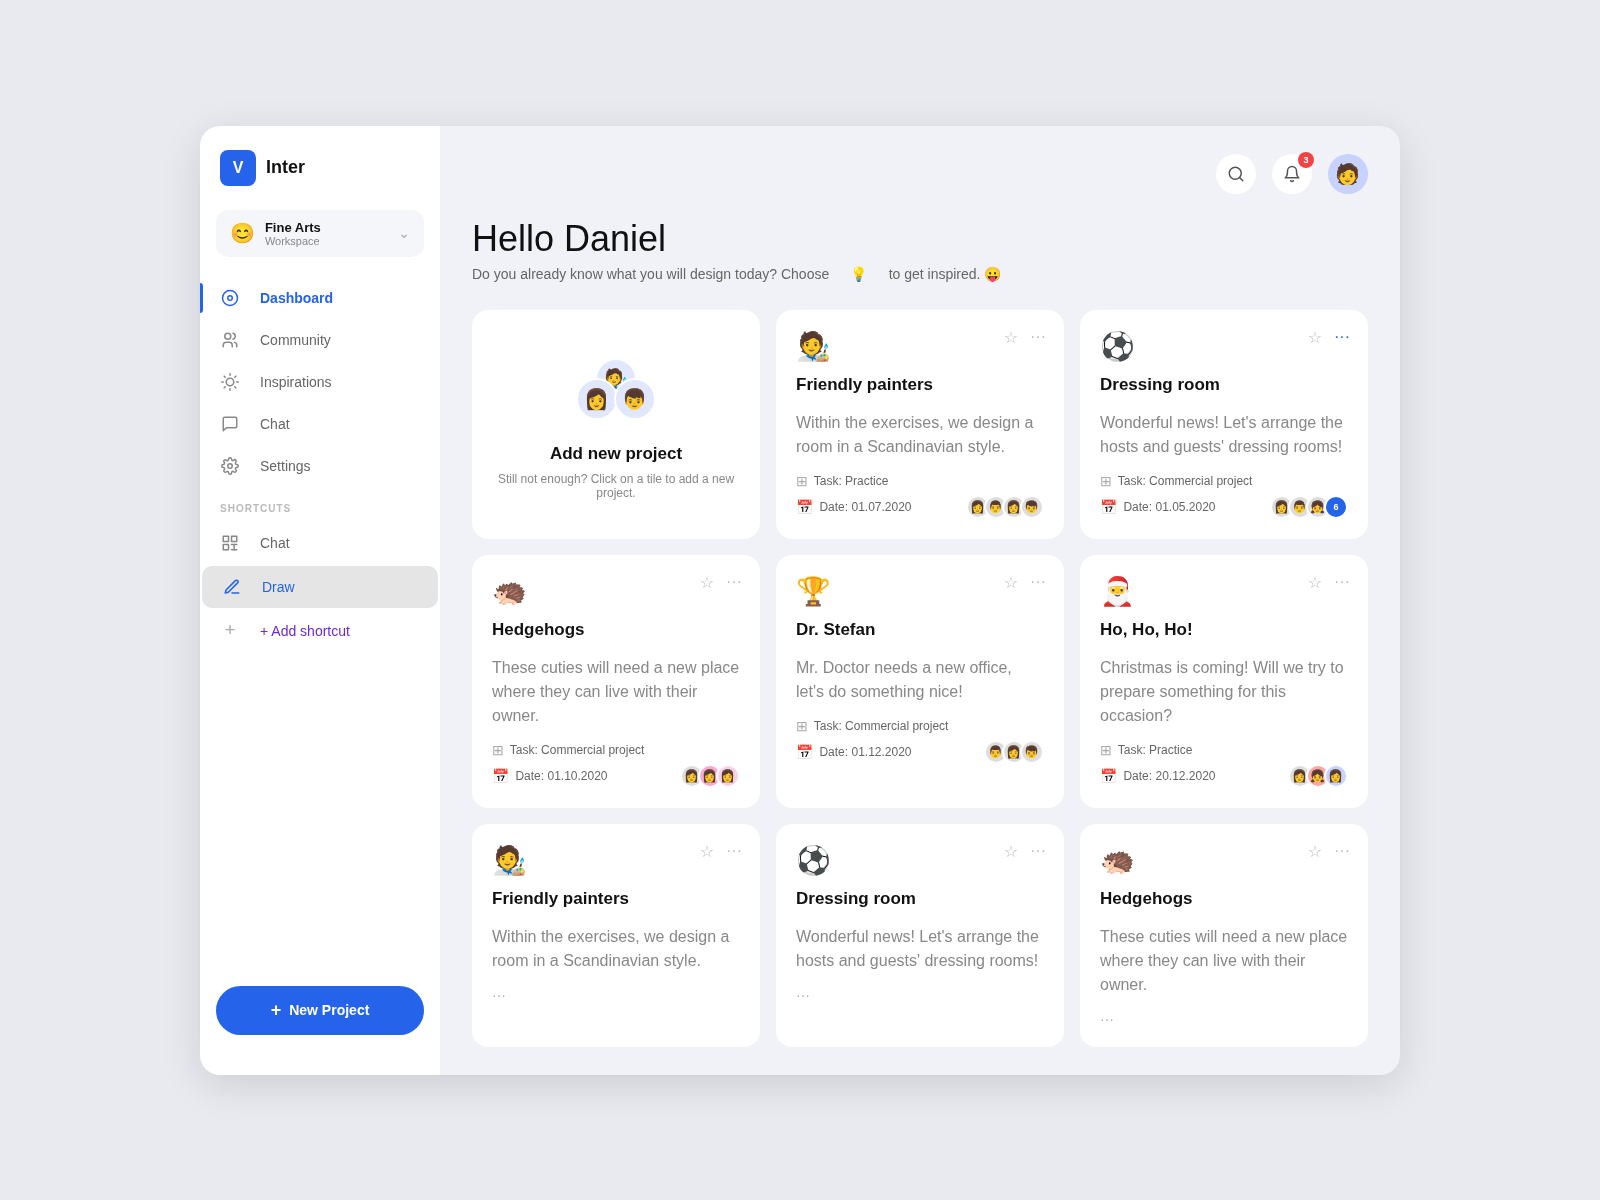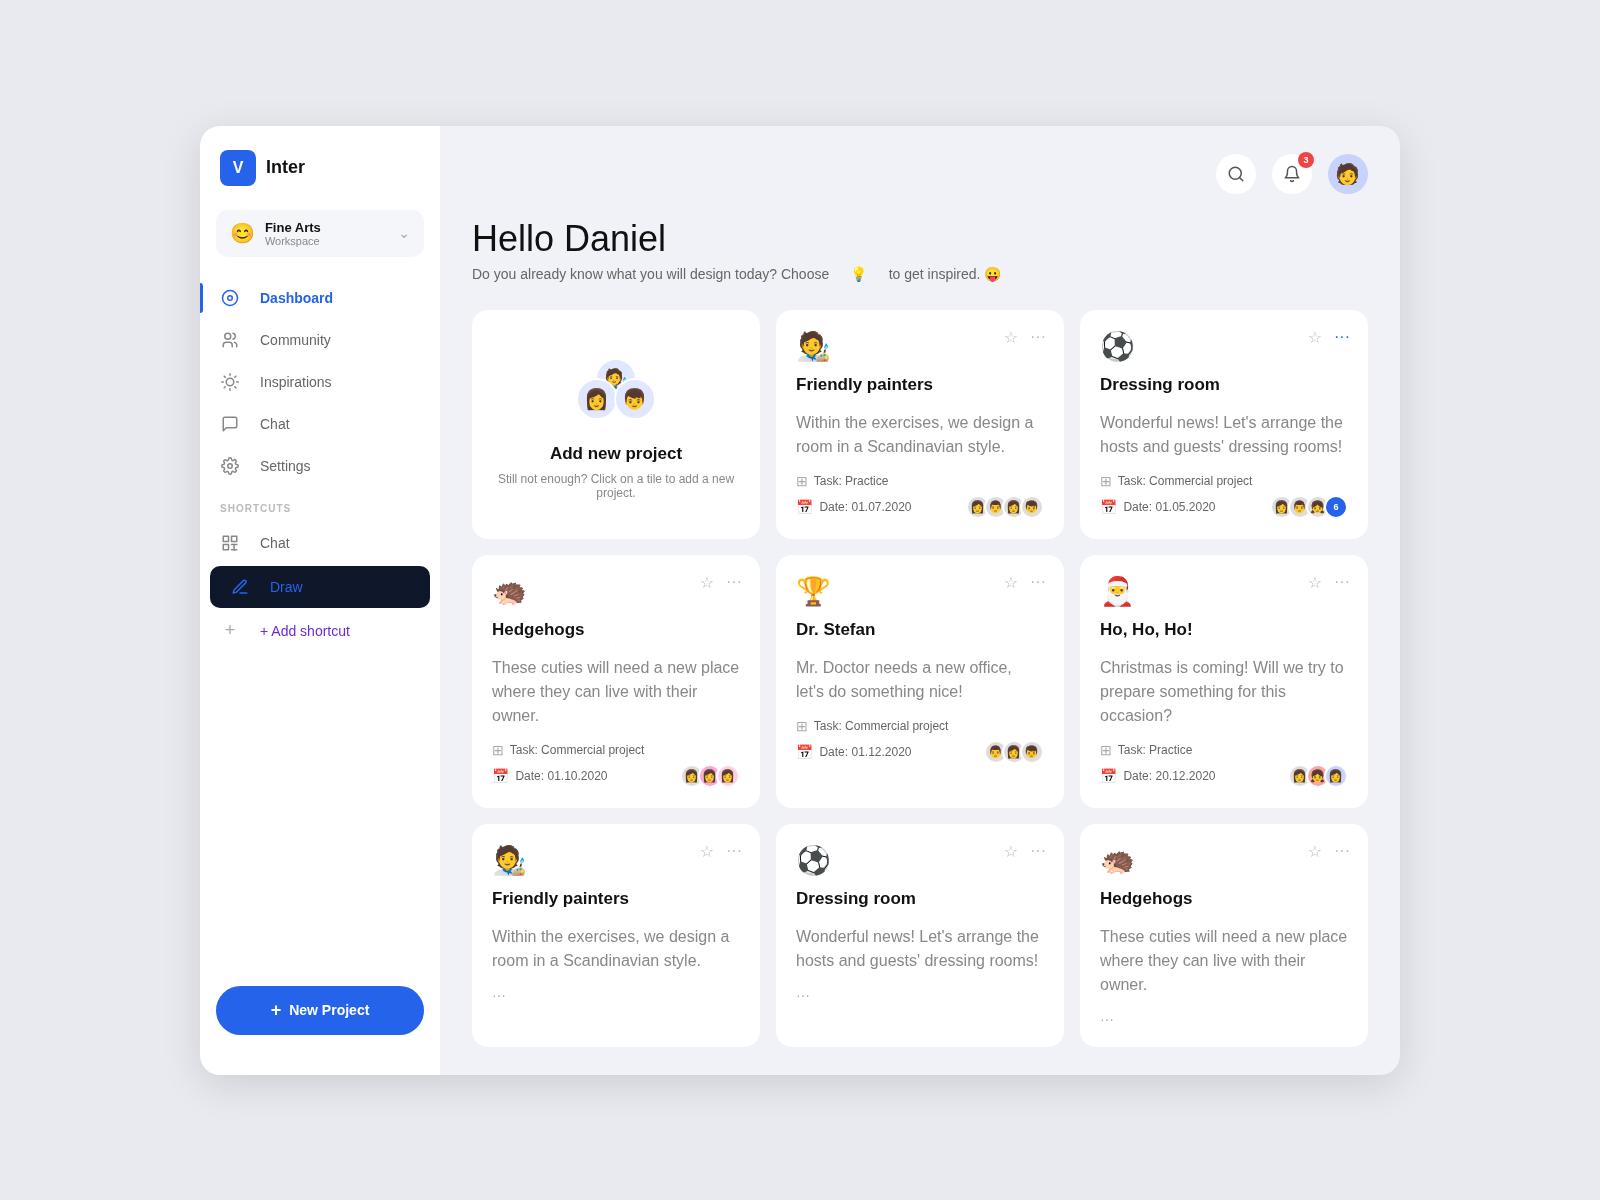--- a/index.html
+++ b/index.html
@@ -445,21 +445,21 @@
             <rect x="14" y="3" width="7" height="7"></rect>
             <rect x="3" y="14" width="7" height="7"></rect>
             <line x1="14" y1="14" x2="21" y2="14"></line>
             <line x1="14" y1="21" x2="21" y2="21"></line>
             <line x1="17.5" y1="14" x2="17.5" y2="21"></line>
           </svg>
       </span>
       <span>Chat</span>
     </div>
 
-    <div class="nav-item draw-item" style="background:#0f172a; border-radius:10px; margin:2px 10px;">
+    <div class="nav-item draw-item" style="background:#e5e5e5; border-radius:10px; margin:2px 2px;">
       <span class="nav-icon">
         <svg width="18" height="18" viewBox="0 0 24 24" fill="none" stroke="#2563eb" stroke-width="2" stroke-linecap="round" stroke-linejoin="round">
             <path d="M12 20h9"></path>
             <path d="M16.5 3.5a2.121 2.121 0 0 1 3 3L7 19l-4 1 1-4L16.5 3.5z"></path>
           </svg>
       </span>
       <span style="color:#2563eb;">Draw</span>
     </div>
 
     <div class="nav-item">

